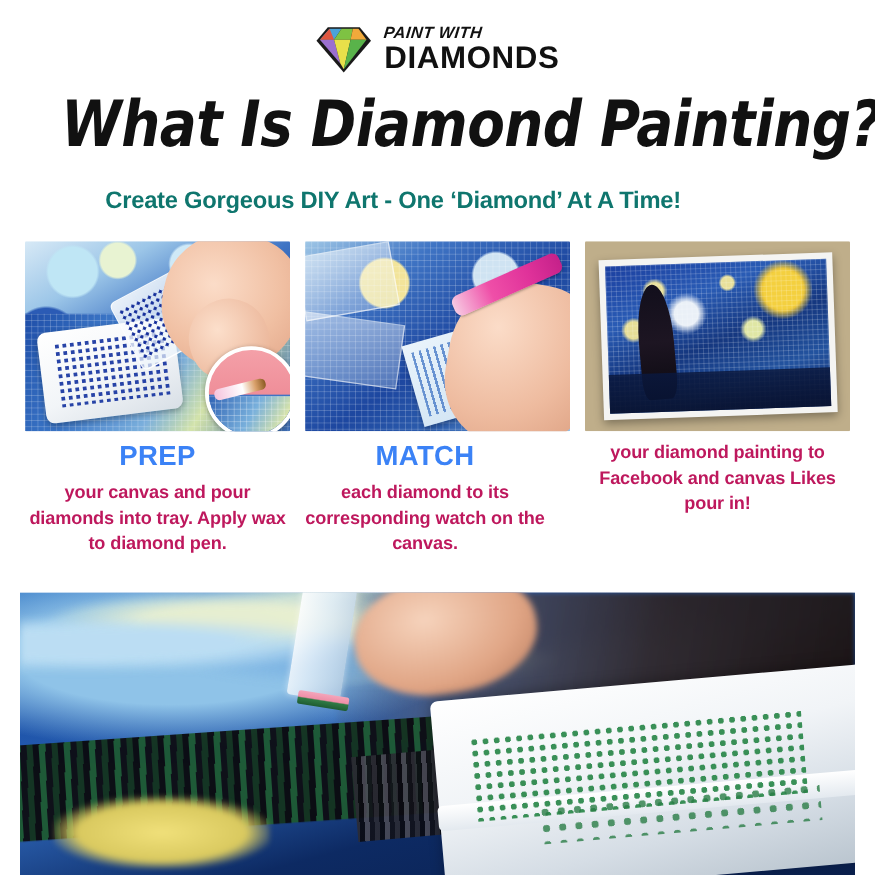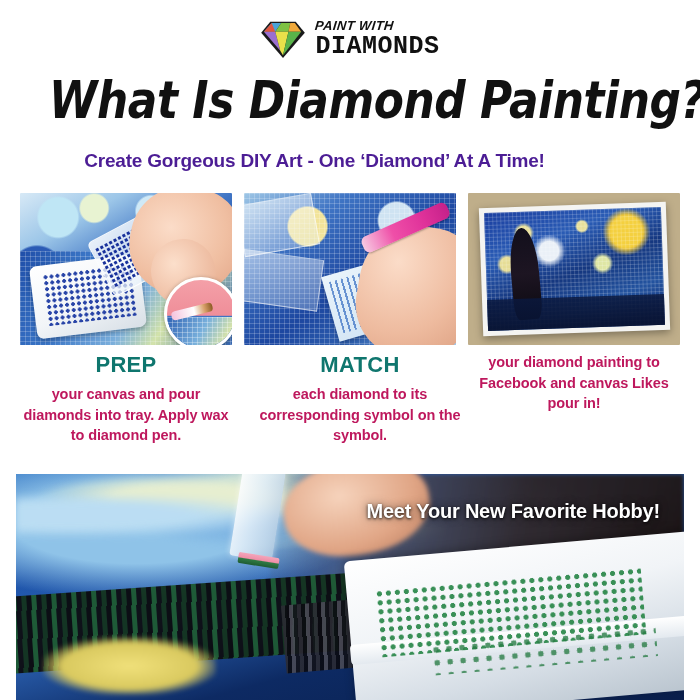--- a/index.html
+++ b/index.html
@@ -19,37 +19,37 @@
   }
   .logo-gem { width:46px; height:40px; display:block; }
   .logo-text { display:flex; flex-direction:column; justify-content:center; line-height:1; }
   .logo-paintwith {
     font-size:13px; font-weight:bold; font-style:italic;
     letter-spacing:0.4px; color:#111; transform:skewX(-6deg);
     font-family:"Liberation Sans", sans-serif; margin-bottom:2px;
   }
   .logo-diamonds {
     font-size:25px; font-weight:bold; color:#111;
-    font-family:Liberation Mono, monospace; letter-spacing:0.5px;
+    font-family:Liberation Sans, sans-serif; letter-spacing:0.5px;
   }
 
   
   .headline {
     position:absolute; left:0; top:74px; width:700px;
     text-align:center; color:#111;
     font-family:"DejaVu Sans", sans-serif;
     font-weight:bold; font-style:italic;
     font-size:51px; line-height:1.05;
     transform:scaleX(0.86); transform-origin:center top;
     letter-spacing:-0.5px;
     white-space:nowrap;
   }
   .subhead {
     position:absolute; left:0; top:150px; width:629px;
-    text-align:center; color:#4c1d95;
+    text-align:center; color:#0f766e;
     font-size:19px; font-weight:bold; letter-spacing:-0.2px;
   }
 
   
   .photos { position:absolute; left:0; top:193px; width:700px; height:152px; }
   .photo {
     position:absolute; top:0; width:212px; height:152px;
     overflow:hidden; border-radius:1px;
   }
   .photo.p1 { left:20px; }
@@ -218,24 +218,24 @@
   }
   .p3 .hills {
     position:absolute; left:0; bottom:0; width:100%; height:26%;
     background:linear-gradient(180deg, rgba(10,24,62,.85), rgba(8,18,48,.95));
   }
 
   
   .steps { position:absolute; left:0; top:352px; width:700px; height:110px; }
   .step { position:absolute; top:0; width:216px; text-align:center; }
   .step.s1 { left:18px; }
-  .step.s2 { left:252px; }
+  .step.s2 { left:232px; }
   .step.s3 { left:466px; }
   .step-title {
-    font-size:22px; font-weight:bold; color:#0f766e; letter-spacing:0.3px;
+    font-size:22px; font-weight:bold; color:#3b82f6; letter-spacing:0.3px;
     margin-bottom:6px;
   }
   .step-body {
     font-size:14.5px; font-weight:bold; color:#be185d; line-height:1.42;
     letter-spacing:-0.1px;
   }
 
   
   .banner {
     position:absolute; left:16px; top:474px; width:668px; height:226px;
@@ -408,37 +408,36 @@
 
   </div>
 
   <div class="steps">
     <div class="step s1">
       <div class="step-title">PREP</div>
       <div class="step-body">your canvas and pour diamonds into tray. Apply wax to diamond pen.</div>
     </div>
     <div class="step s2">
       <div class="step-title">MATCH</div>
-      <div class="step-body">each diamond to its corresponding symbol on the symbol.</div>
+      <div class="step-body">each diamond to its corresponding watch on the canvas.</div>
     </div>
     <div class="step s3">
       <div class="step-body">your diamond painting to Facebook and canvas Likes pour in!</div>
     </div>
   </div>
 
   <div class="banner">
     <div class="bg"></div>
     <div class="bokeh"></div>
     <div class="darkright"></div>
     <div class="thumb"></div>
     <div class="pen"></div>
     <div class="pen-tip"></div>
     <div class="rowband"></div>
     <div class="rowband2"></div>
     <div class="yellowblob"></div>
     <div class="tray"></div>
     <div class="tray-lip"></div>
     <div class="greens"></div>
     <div class="greens2"></div>
-    <div class="banner-title">Meet Your New Favorite Hobby!</div>
   </div>
 
 </div>
 
 </body></html>

